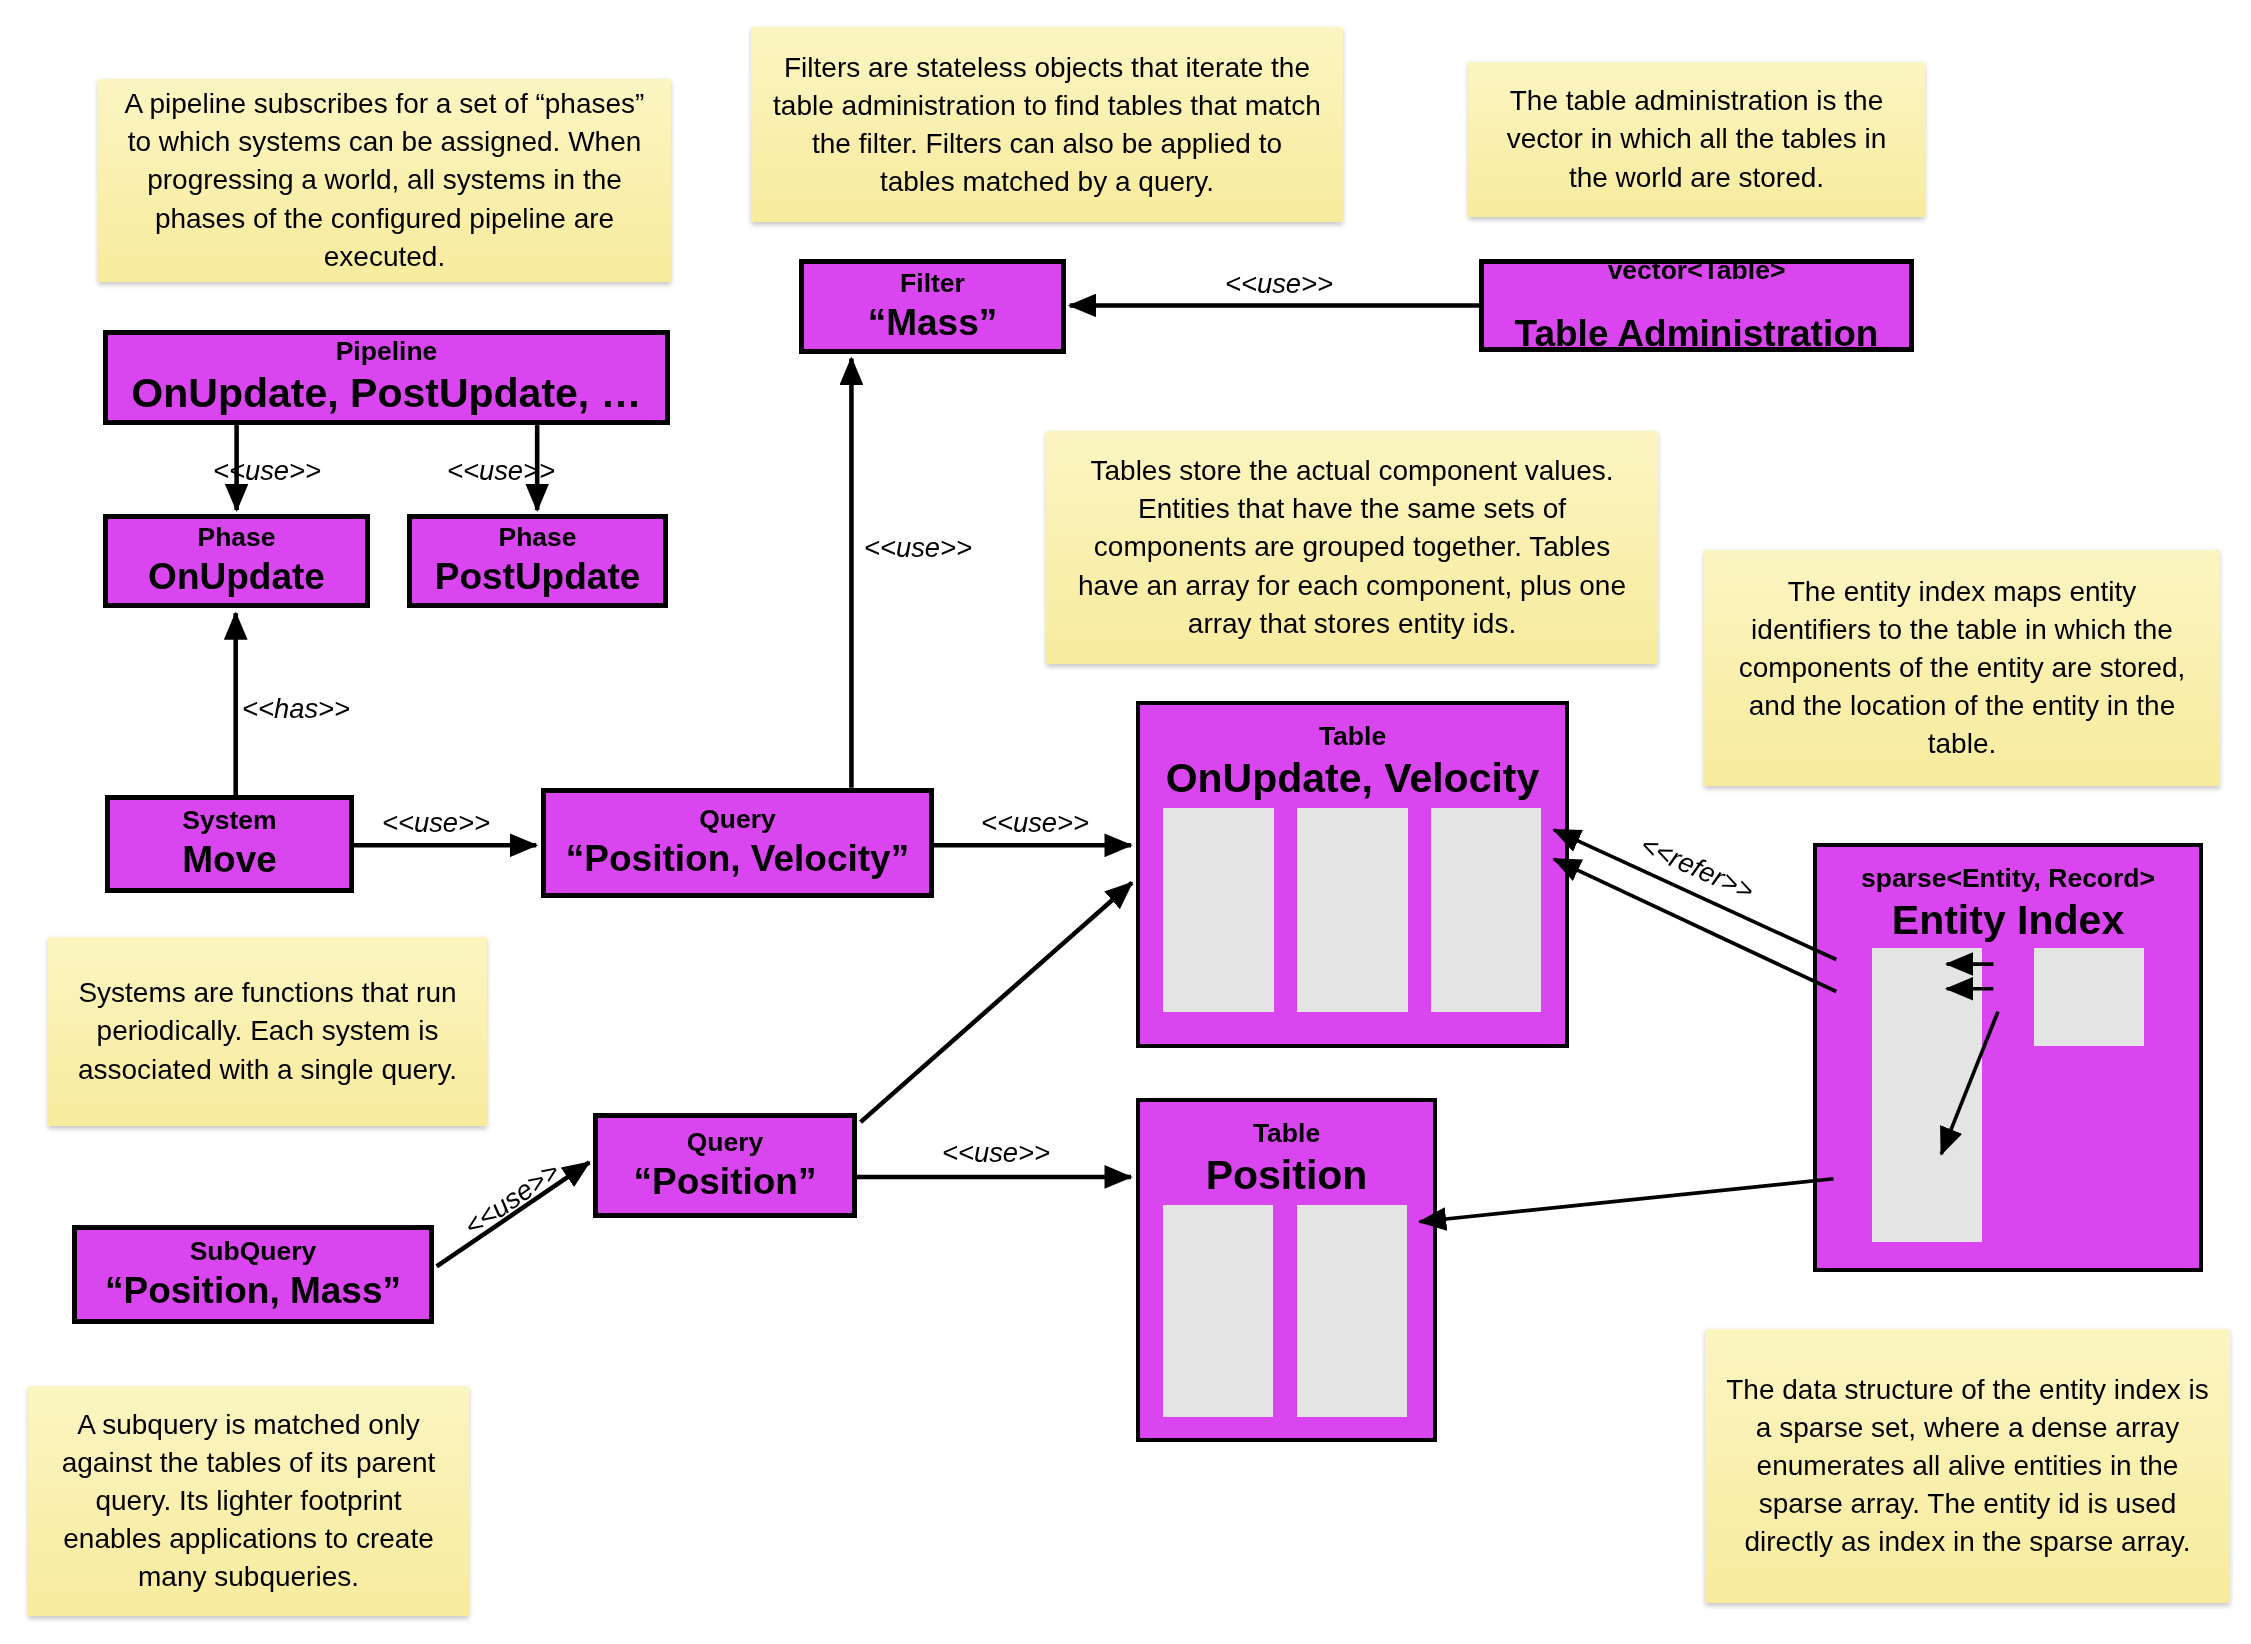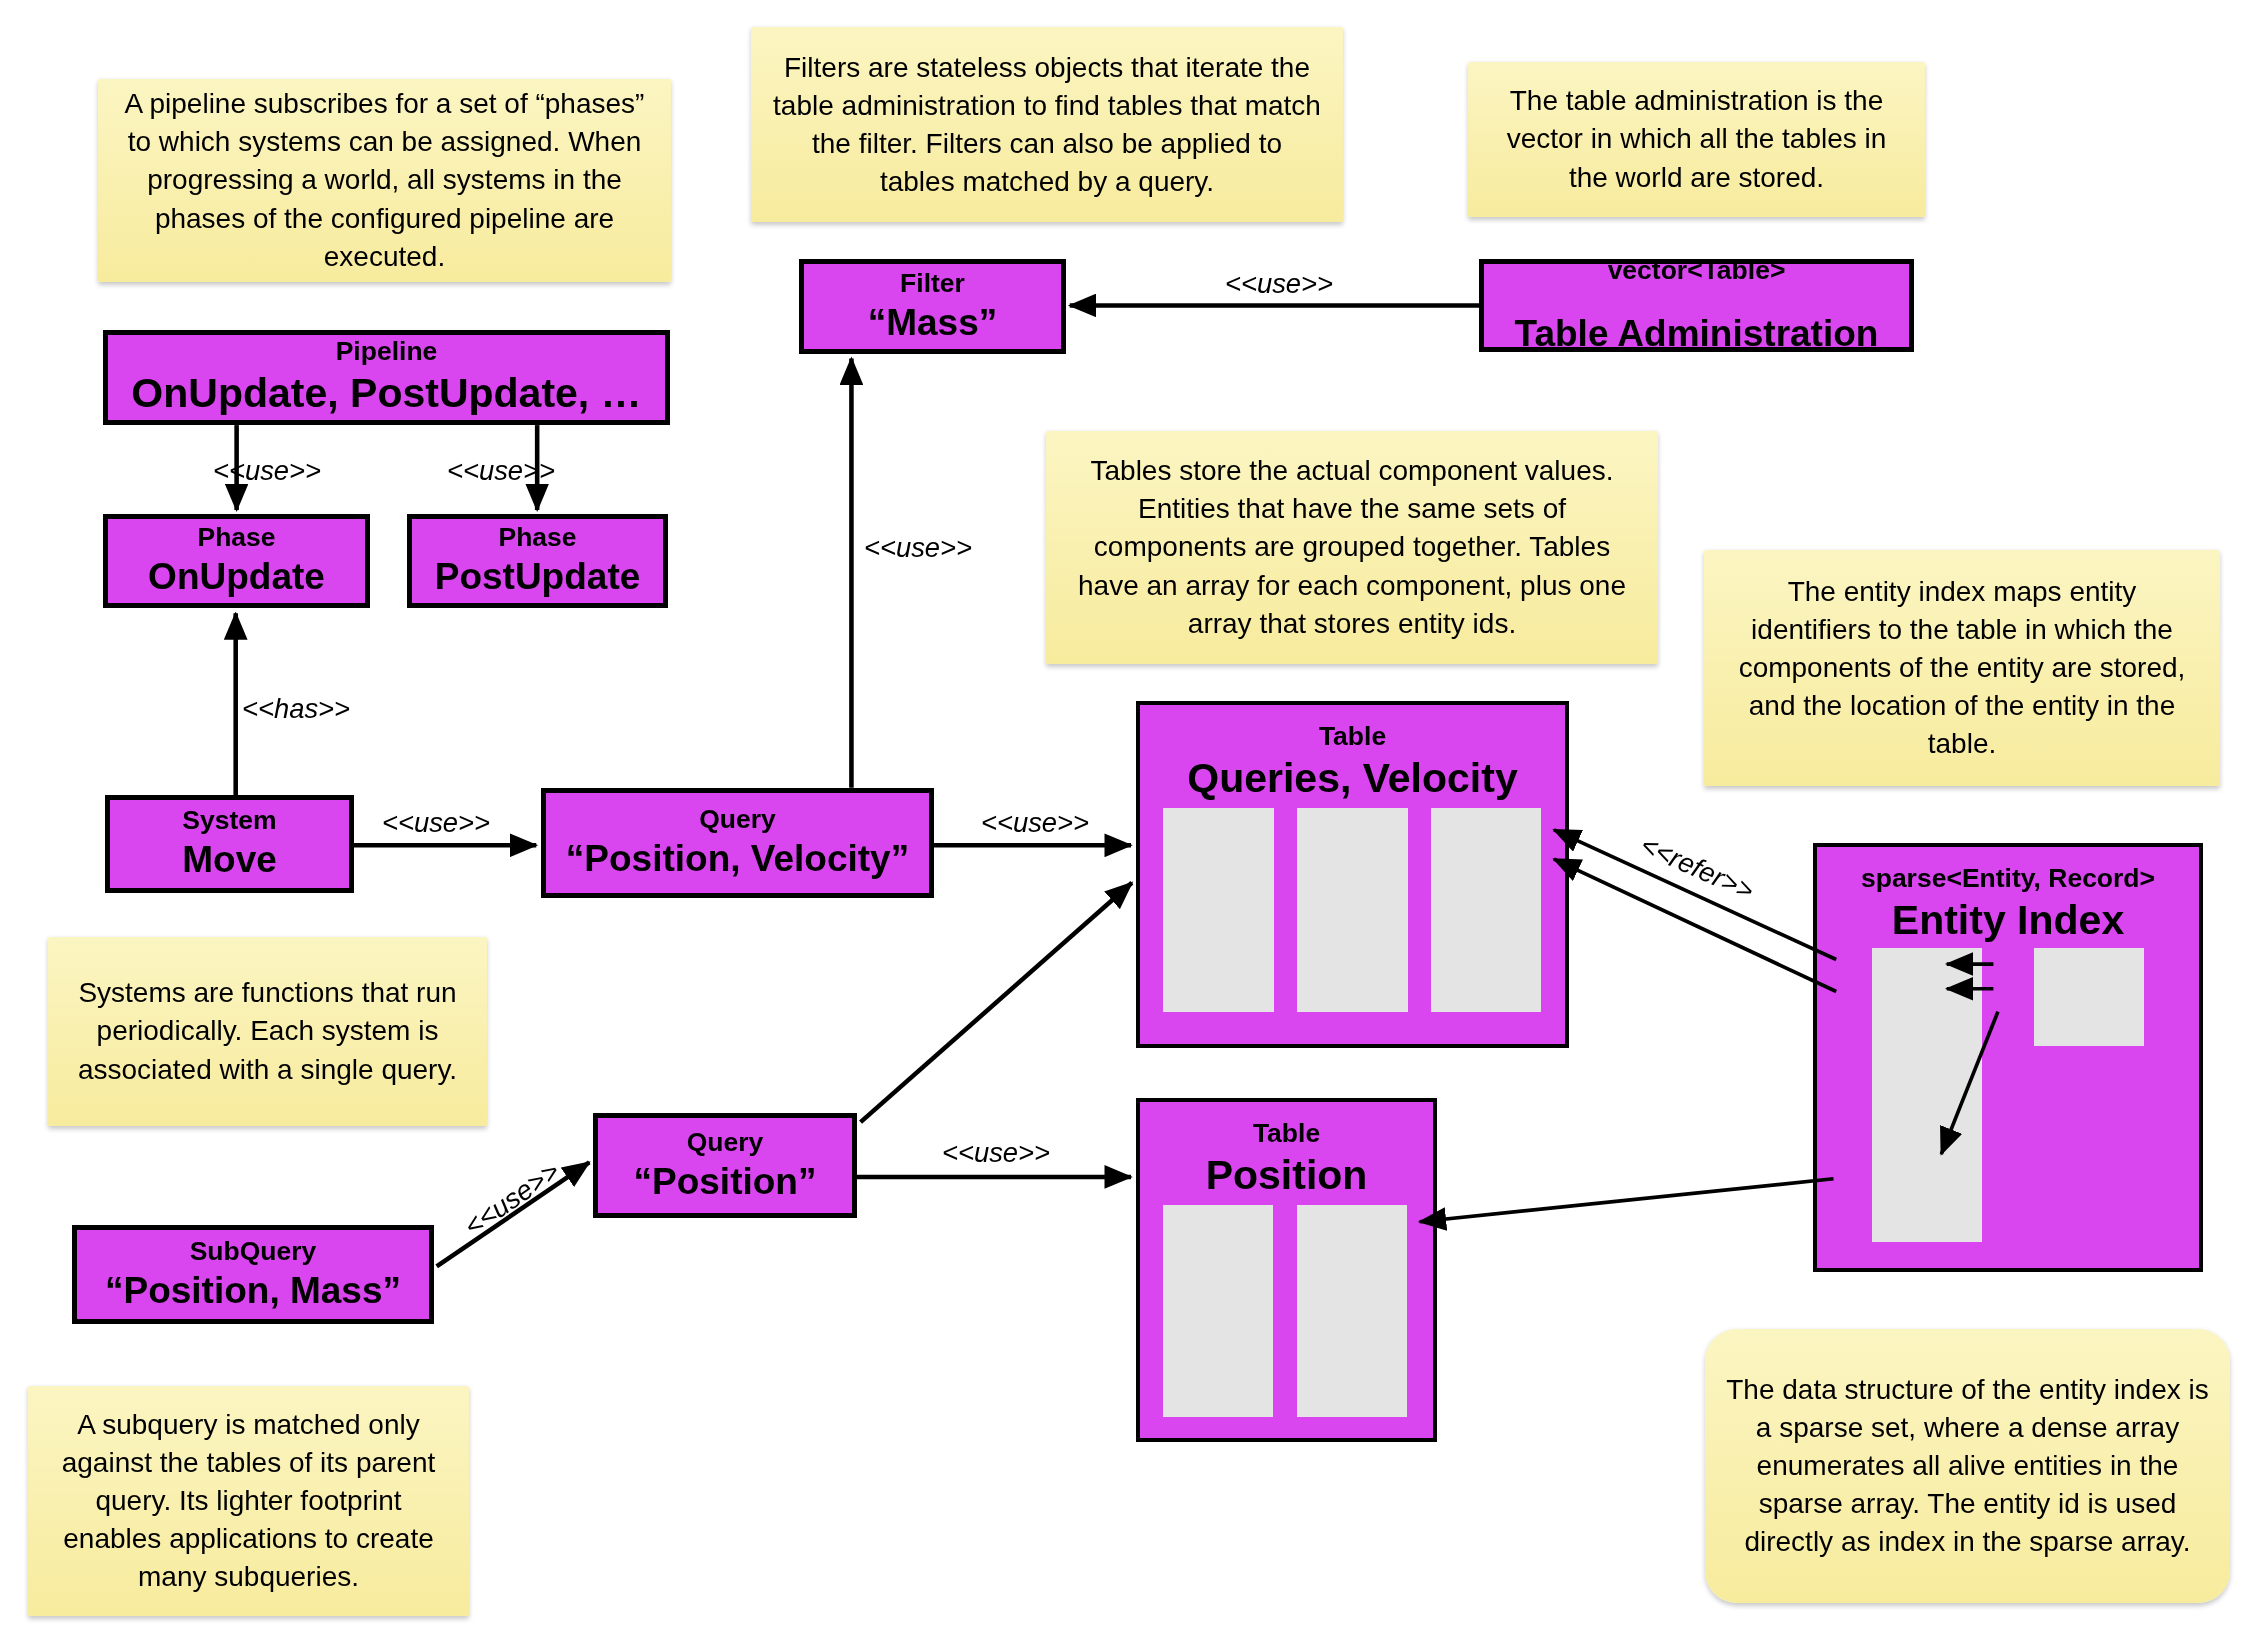--- a/index.html
+++ b/index.html
@@ -44,21 +44,21 @@
 
 <div class="canvas">
 
   <div class="note" style="left:98px; top:79px;  width:573px; height:203px;">A pipeline subscribes for a set of “phases” to which systems can be assigned. When progressing a world, all systems in the phases of the configured pipeline are executed.</div>
   <div class="note" style="left:751px; top:27.4px;  width:592px; height:195px;">Filters are stateless objects that iterate the table administration to find tables that match the filter. Filters can also be applied to tables matched by a query.</div>
   <div class="note" style="left:1468px;top:62px;  width:457px; height:155px;">The table administration is the vector in which all the tables in the world are stored.</div>
   <div class="note" style="left:1046px;top:431px; width:612px; height:233px;">Tables store the actual component values. Entities that have the same sets of components are grouped together. Tables have an array for each component, plus one array that stores entity ids.</div>
   <div class="note" style="left:1704px;top:550px; width:516px; height:236px;">The entity index maps entity identifiers to the table in which the components of the entity are stored, and the location of the entity in the table.</div>
   <div class="note" style="left:20px;  top:937px;width:439px; height:189px;margin-left:28px;">Systems are functions that run periodically. Each system is associated with a single query.</div>
   <div class="note" style="left:28px;  top:1386px;width:441px; height:230px;">A subquery is matched only against the tables of its parent query. Its lighter footprint enables applications to create many subqueries.</div>
-  <div class="note" style="left:1705px;top:1329px;width:525px; height:274px;border-radius:32px;">The data structure of the entity index is a sparse set, where a dense array enumerates all alive entities in the sparse array. The entity id is used directly as index in the sparse array.</div>
+  <div class="note" style="left:1705px;top:1329px;width:525px; height:274px;">The data structure of the entity index is a sparse set, where a dense array enumerates all alive entities in the sparse array. The entity id is used directly as index in the sparse array.</div>
 
   <div class="uml-box" style="left:103px; top:330px; width:567px; height:95px;">
     <div class="stereo">Pipeline</div>
     <div class="name big">OnUpdate, PostUpdate, …</div>
   </div>
 
   <div class="uml-box" style="left:103px; top:514px; width:267px; height:94px;">
     <div class="stereo">Phase</div>
     <div class="name">OnUpdate</div>
   </div>
@@ -83,21 +83,21 @@
     <div class="name">“Mass”</div>
   </div>
 
   <div class="uml-box" style="left:1479px; top:259px; width:435px; height:93px;gap:24px;">
     <div class="stereo">vector&lt;Table&gt;</div>
     <div class="name">Table Administration</div>
   </div>
 
   <div class="uml-box storage" style="left:1136px; top:701px; width:433px; height:347px;">
     <div class="stereo">Table</div>
-    <div class="name big">Queries, Velocity</div>
+    <div class="name big">OnUpdate, Velocity</div>
     <div class="bar" style="left:23px; top:103px; width:111px; height:204px;"></div>
     <div class="bar" style="left:157px;top:103px; width:111px; height:204px;"></div>
     <div class="bar" style="left:291px;top:103px; width:110px; height:204px;"></div>
   </div>
 
   <div class="uml-box storage" style="left:1136px; top:1098px; width:301px; height:344px;">
     <div class="stereo">Table</div>
     <div class="name big">Position</div>
     <div class="bar" style="left:23px; top:103px; width:110px; height:212px;"></div>
     <div class="bar" style="left:157px;top:103px; width:110px; height:212px;"></div>

